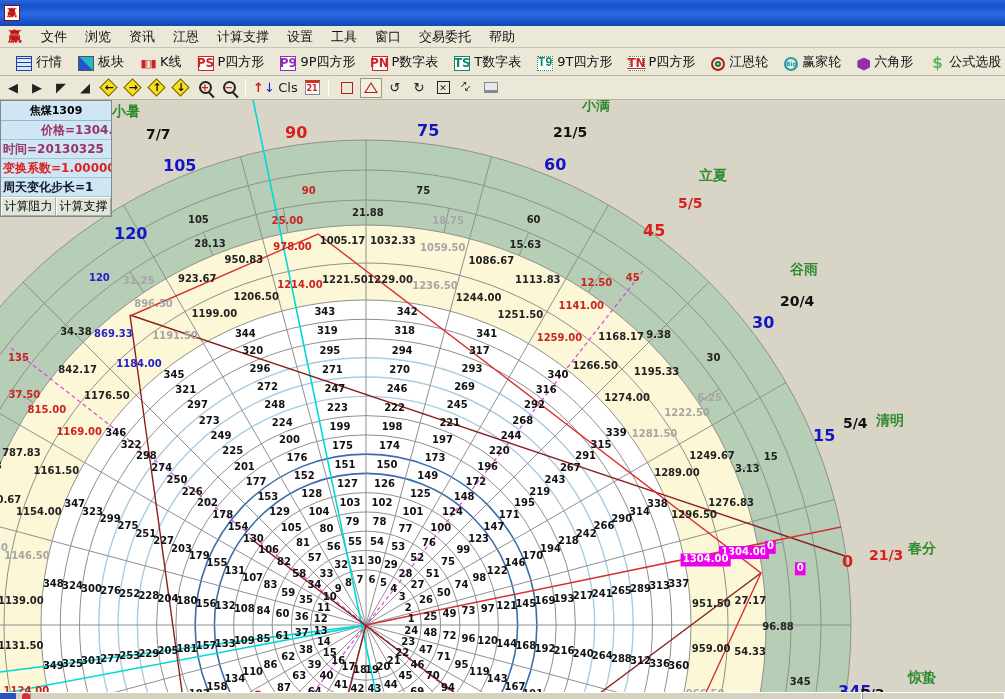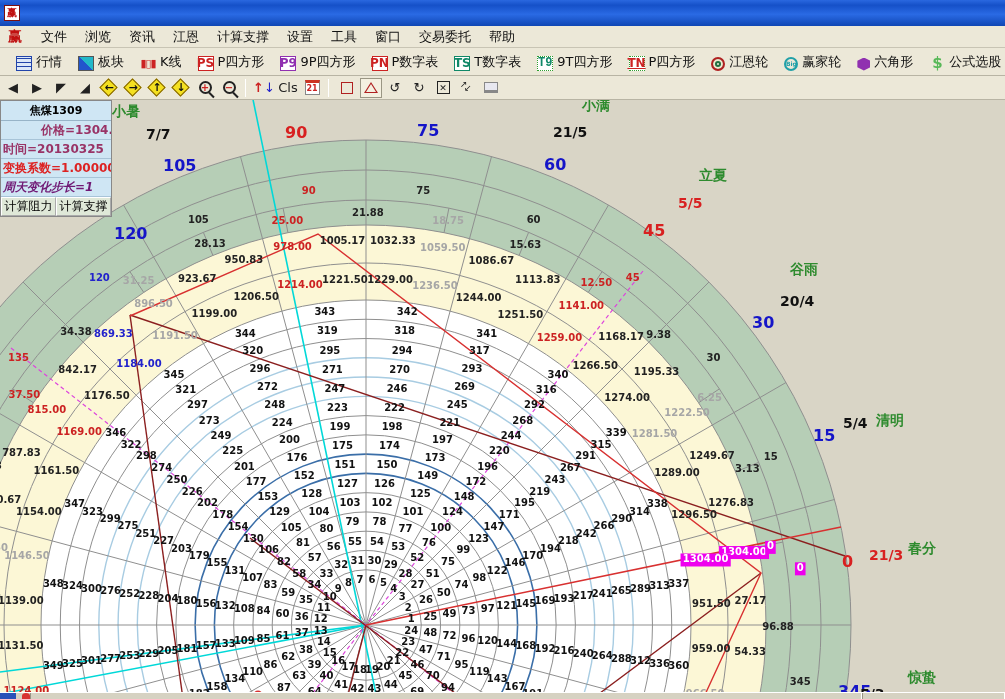--- a/index.html
+++ b/index.html
@@ -853,21 +853,21 @@
         <text x="908" y="582" font-size="14" fill="#2e8b2e" text-anchor="start" font-weight="bold">惊蛰</text>
       </svg>
   </div>
 
   <div id="panel">
     <div id="panel-title">焦煤1309</div>
     <div id="panel-rows">
         <div class="panel-row" style="color: rgb(153, 51, 102); padding-left: 40px;">价格=1304.0000</div>
         <div class="panel-row" style="color: rgb(153, 51, 102);">时间=20130325</div>
         <div class="panel-row" style="color: rgb(221, 34, 34);">变换系数=1.00000</div>
-        <div class="panel-row" style="color: #701a75; font-style: italic;">周天变化步长=1</div>
+        <div class="panel-row" style="color: #0f172a;">周天变化步长=1</div>
       </div>
     <div id="panel-buttons">
         <div class="panel-btn">计算阻力</div>
         <div class="panel-btn">计算支撑</div>
       </div>
   </div>
 
   <div id="statusbar">
     <div id="status-chip"></div>
     <div id="status-dot"></div>

